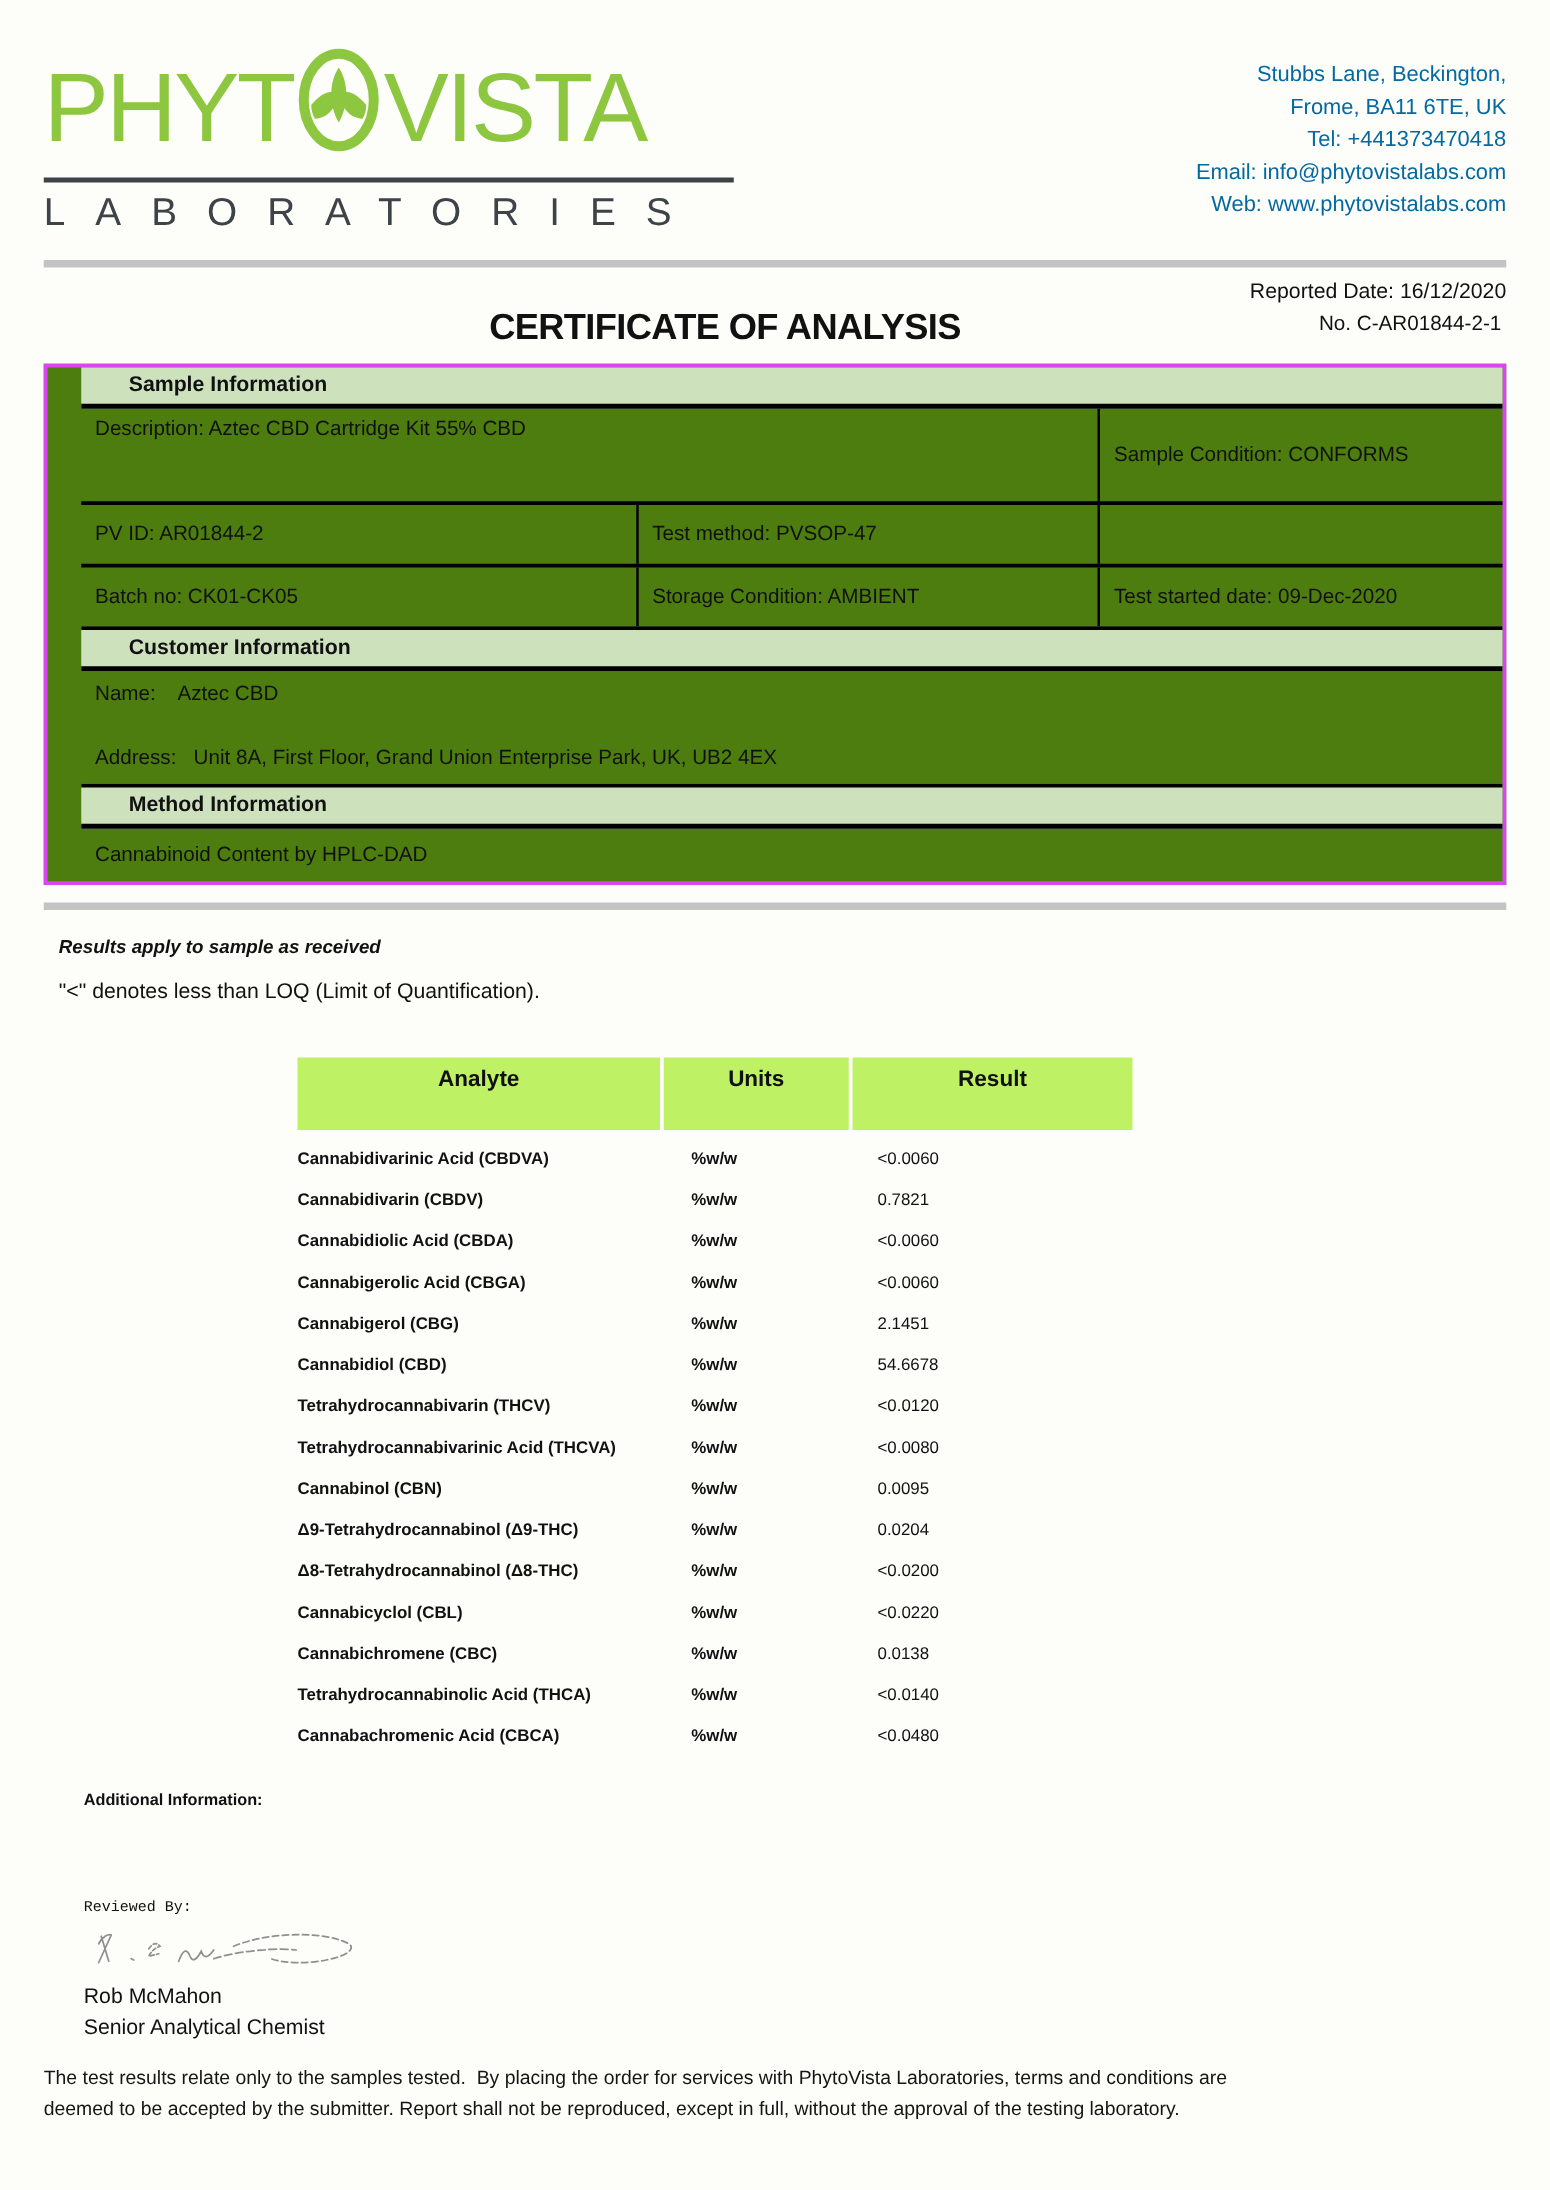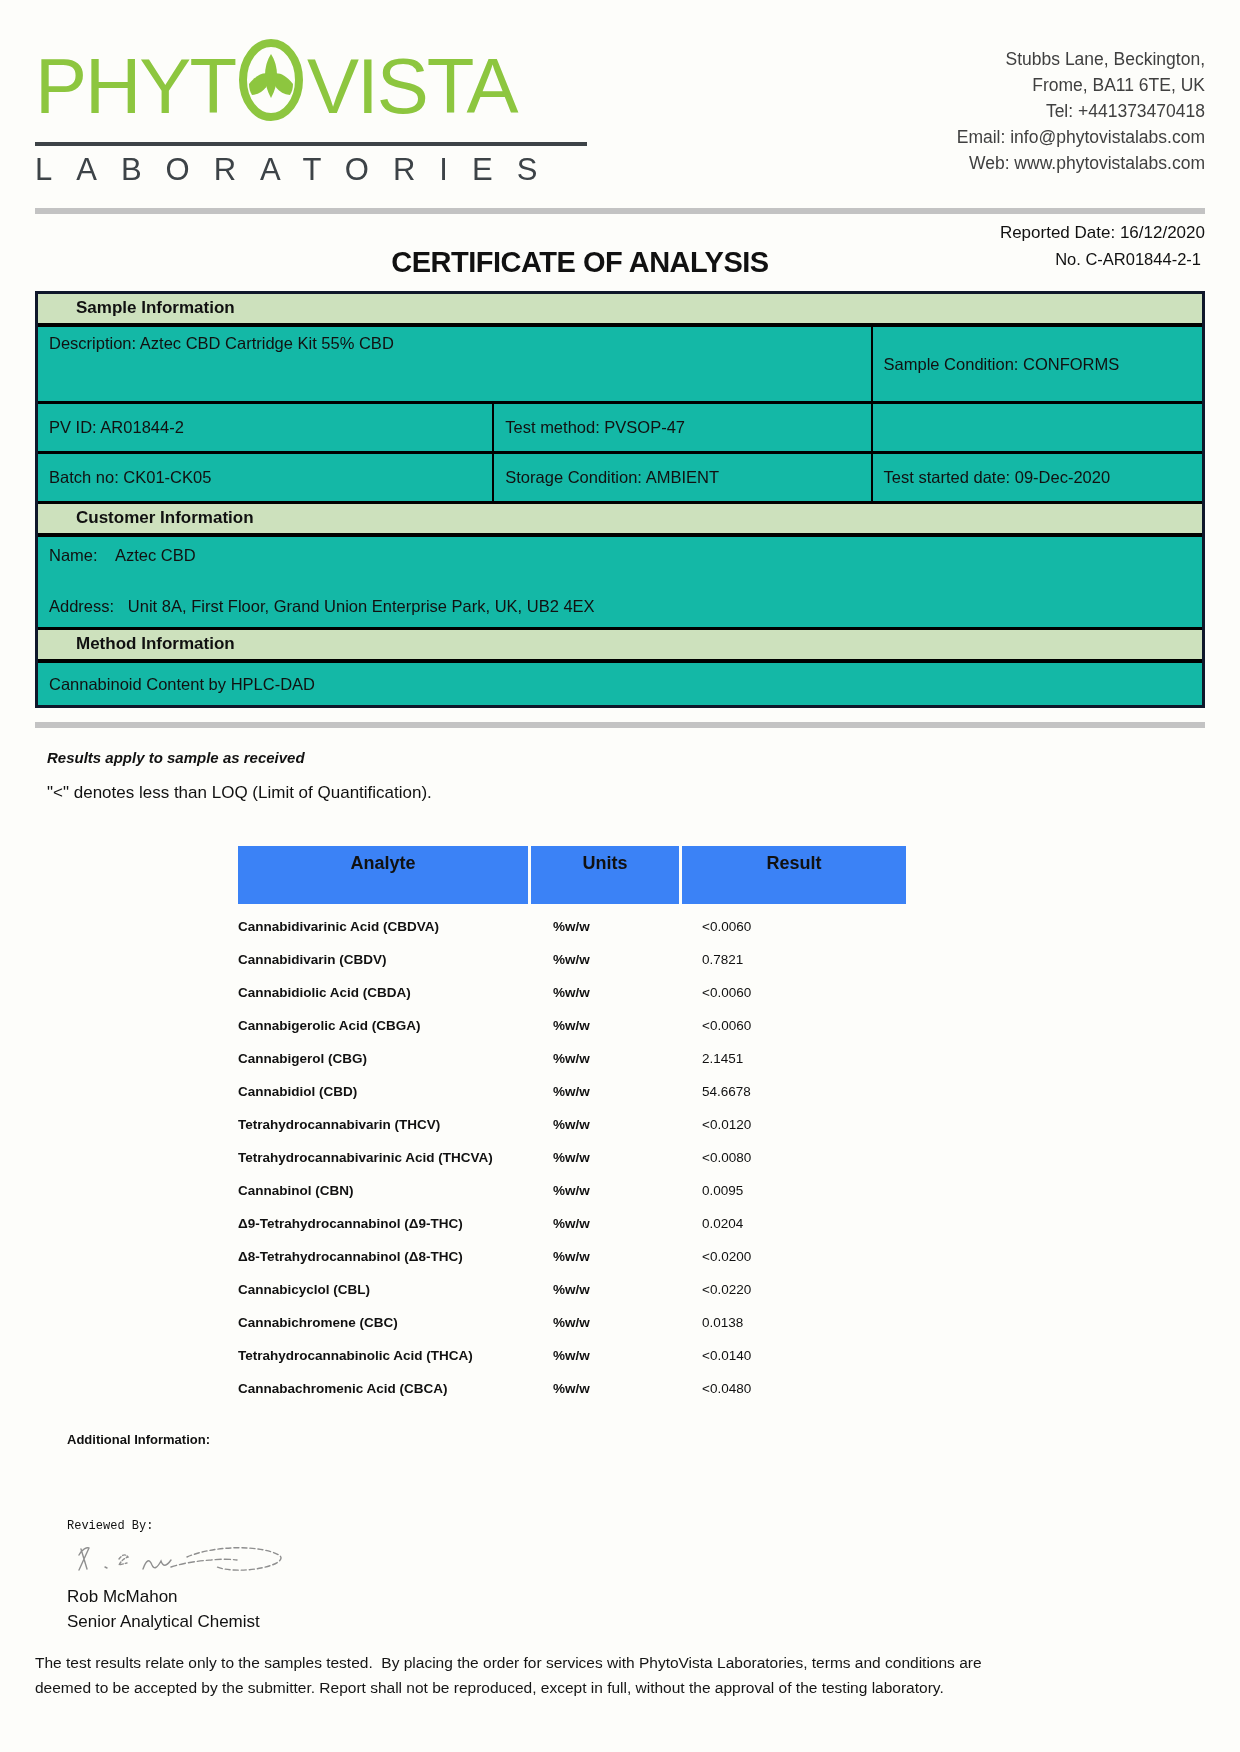--- a/index.html
+++ b/index.html
@@ -18,52 +18,52 @@
   }
   
   .hdr{display:flex;justify-content:space-between;align-items:flex-start;padding-top:38px;}
   .logo-wrap{width:552px;}
   .logo-line1{display:flex;align-items:center;color:var(--green-accent);
     font-size:78px;font-weight:400;letter-spacing:-2px;line-height:1;white-space:nowrap;}
   .logo-line1 .oleaf{margin:0 2px;}
   .logo-rule{height:4px;background:var(--dark);margin:8px 0 6px 0;}
   .logo-line2{font-size:31px;color:var(--dark);letter-spacing:24px;margin-right:-24px;
     font-weight:400;white-space:nowrap;}
-  .contact{ text-align:right;font-size:17.5px;line-height:26px;color:#404040;padding-top:8px;}
+  .contact{ text-align:right;font-size:17.5px;line-height:26px;color:#0369a1;padding-top:8px;}
   
   .gray-divider{height:6px;background:#c3c3c3;margin-top:20px;}
   .gray-divider2{height:6px;background:#c3c3c3;margin-top:14px;}
   
   .reported-date{ text-align:right;font-size:17px;margin-top:9px;}
   .title-row{position:relative;margin-top:3px;height:34px;}
   .doc-title{position:absolute;left:0;right:80px;text-align:center;
     font-size:29px;font-weight:bold;letter-spacing:-0.5px;}
   .report-no{position:absolute;right:4px;top:4px;font-size:16.5px;}
   
-  .info-table{border:3px solid #0f172a;margin-top:11px;background:#14b8a6;font-size:16.5px;}
+  .info-table{border:3px solid #d946ef;margin-top:11px;background:#4d7c0f;font-size:16.5px;padding-left:27px;}
   .green-bar{background:var(--green-bar);border-bottom:4px solid #000;
     padding:4px 0 5px 38px;font-weight:bold;font-size:17px;}
   .green-bar.inner{border-top:3px solid #000;}
   .irow{display:grid;}
   .irow-desc{grid-template-columns:71.7% 28.3%;height:74px;}
   .irow-3{grid-template-columns:39.2% 32.5% 28.3%;height:50px;border-top:3px solid #000;}
   .icell{padding:7px 10px 6px 11px;}
   .icell.vcenter{display:flex;align-items:center;padding-top:0;padding-bottom:0;}
   .bR{border-right:2px solid #000;}
   .addr-cell{height:90px;padding:9px 10px 6px 11px;}
   .addr-cell .line2{margin-top:32px;}
   .method-cell{height:42px;display:flex;align-items:center;padding:0 10px 0 11px;}
   .prespace{white-space:pre-wrap;}
   
   .note1{margin-top:21px;padding-left:12px;font-size:15px;font-weight:bold;font-style:italic;}
   .note2{margin-top:17px;padding-left:12px;font-size:17px;}
   
   .results{margin-left:203px;width:668px;margin-top:43px;}
   .rhead{display:flex;gap:3px;}
-  .rhead .hcell{background:#3b82f6;height:58px;text-align:center;
+  .rhead .hcell{background:#bef264;height:58px;text-align:center;
     font-size:18px;font-weight:bold;padding-top:7px;}
   .hcell.ha{width:290px;} .hcell.hu{width:148px;} .hcell.hr{width:224px;}
   .rbody{margin-top:6px;}
   .rrow{display:flex;height:33px;align-items:center;}
   .rcell-a{width:293px;font-size:13.5px;font-weight:bold;}
   .rcell-u{width:151px;font-size:13.5px;font-weight:bold;padding-left:22px;}
   .rcell-r{width:224px;font-size:13.5px;padding-left:20px;}
   
   .additional{margin-top:27px;padding-left:32px;font-size:13px;font-weight:bold;}
   .reviewed{margin-top:72px;padding-left:32px;font-size:12px;font-family:Liberation Mono, monospace;}

